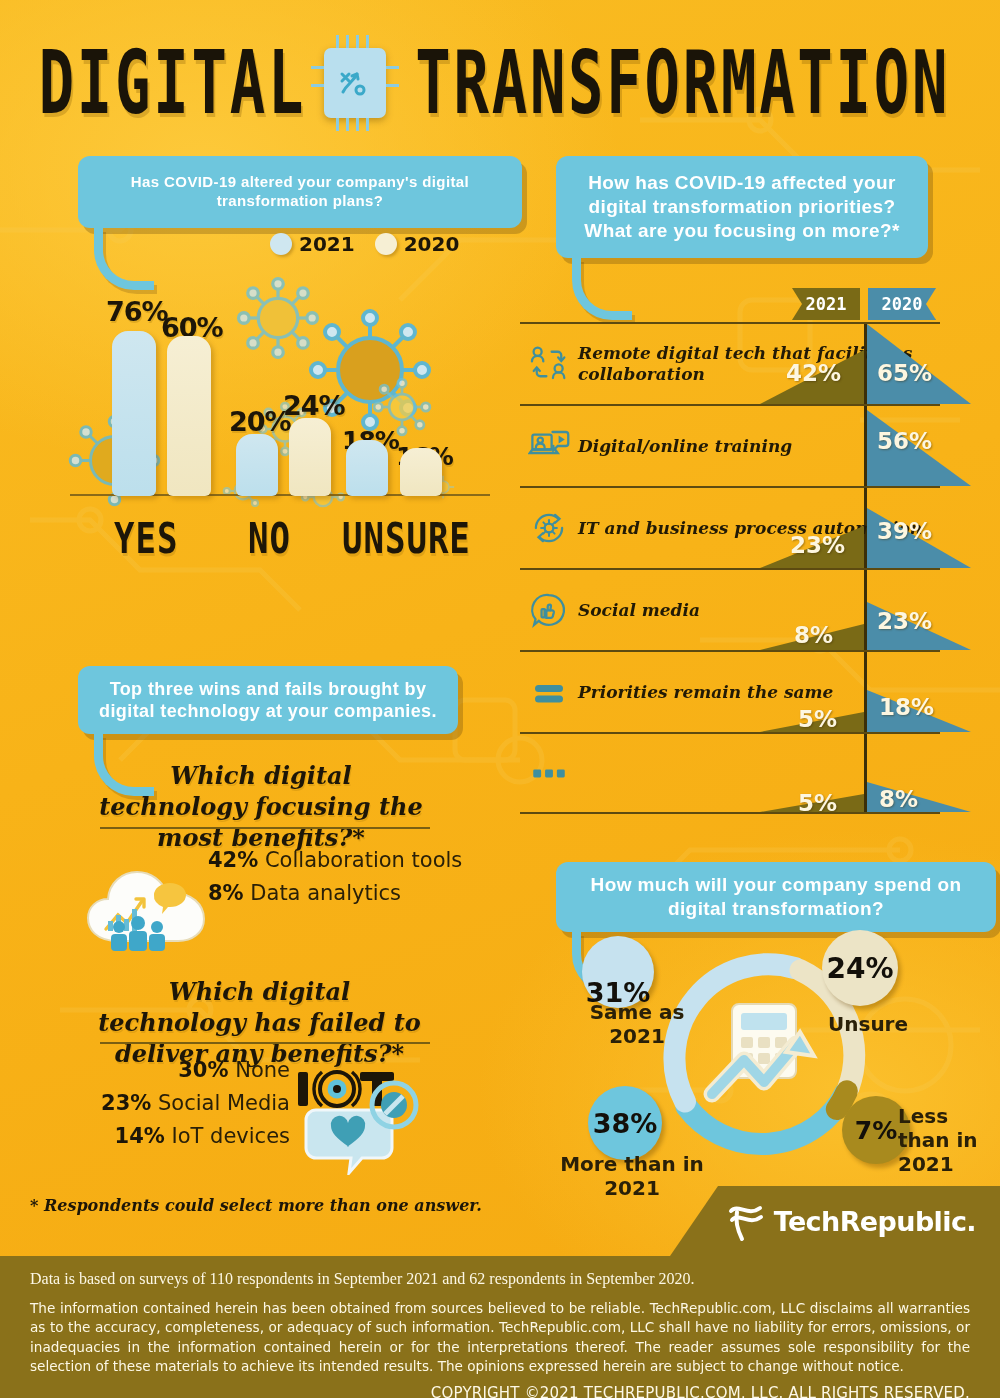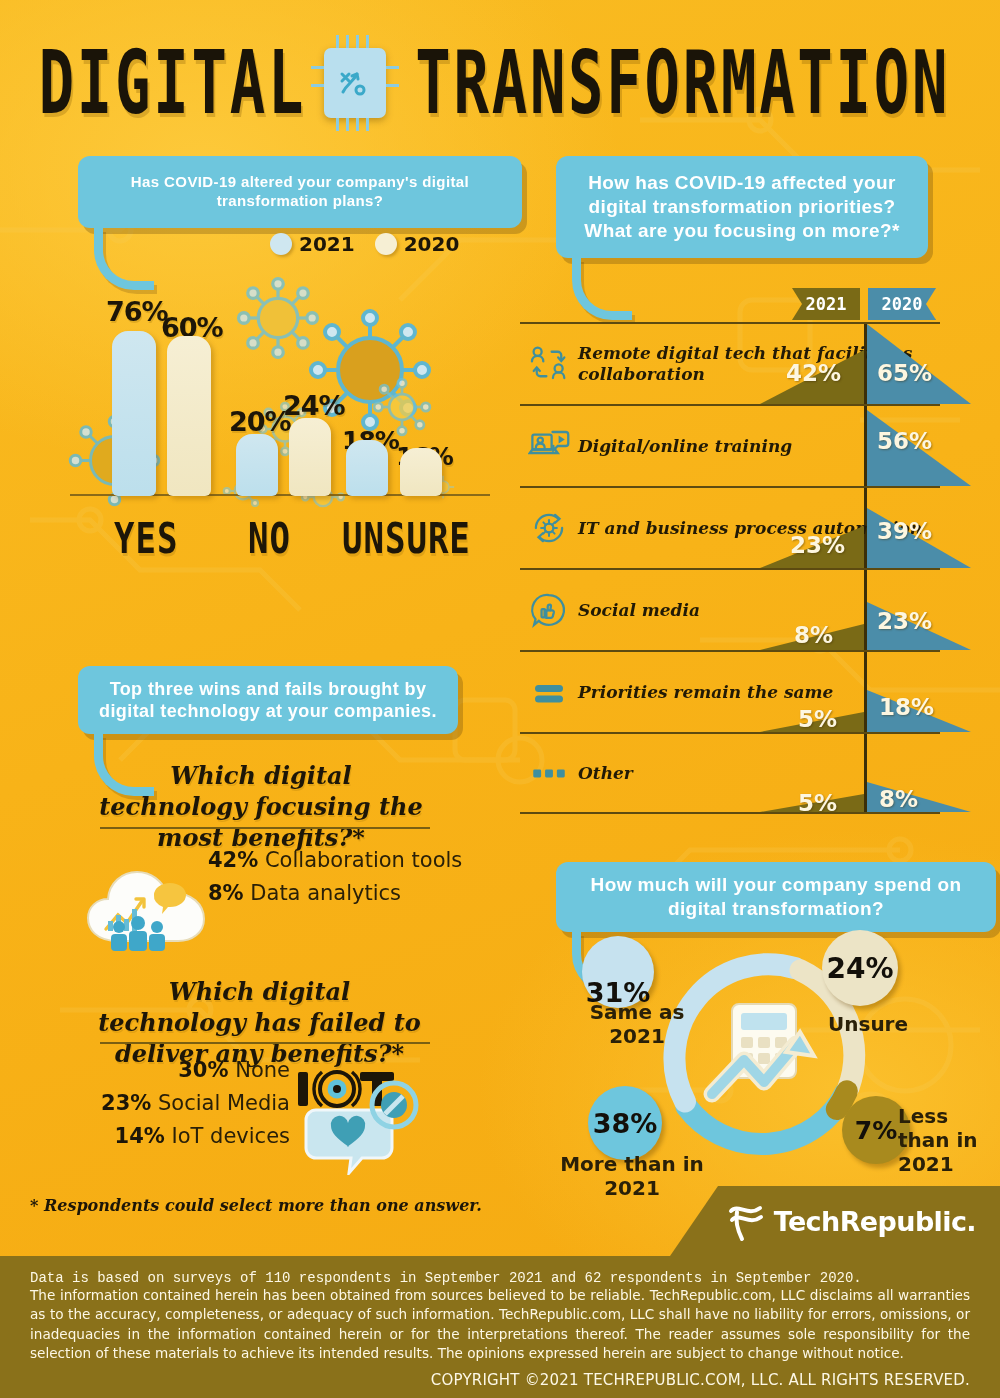--- a/index.html
+++ b/index.html
@@ -124,21 +124,21 @@
      font-family:"DejaVu Serif", serif; font-style:italic; font-weight:700;
      font-size:16px; color:#1d1608; }
   .logobar{ position:absolute; right:0; top:1186px; width:330px; height:70px;
      background:#8a711a; clip-path: polygon(48px 0,100% 0,100% 100%,0 100%); }
   .logo{ position:absolute; right:24px; top:1200px; display:flex; align-items:center; gap:8px; }
   .logo .mark{ width:40px; height:42px; }
   .logo .word{ color:#fff; font-family:"DejaVu Sans", sans-serif; font-weight:700;
      font-size:27px; letter-spacing:-.6px; }
   .legalbox{ position:absolute; left:0; top:1256px; width:1000px; height:142px;
      background:#8a711a; color:#fdf8e6; padding:14px 30px 8px 30px; }
-  .legal1{ font-family:Liberation Mono, monospace; font-size:14px; }
+  .legal1{ font-family:Liberation Serif, serif; font-size:16px; margin-bottom:11px; }
   .legal2{ font-family:"DejaVu Sans", sans-serif; font-size:13.6px; line-height:1.42; text-align:justify; }
   .copy{ font-family:"DejaVu Sans", sans-serif; font-size:15px; text-align:right; margin-top:8px; letter-spacing:.2px; }
 </style>
 </head>
 <body>
 
 <div class="page">
 
   <svg class="circuit" viewBox="0 0 1000 1398" preserveAspectRatio="none">
     <g stroke="#f7cf5c" stroke-width="5" fill="none">
@@ -512,21 +512,20 @@
       </div>
 
       <div class="prow">
         <span class="pic">
           <svg viewBox="0 0 48 48">
             <rect x="6" y="20" width="9" height="9" rx="1.5" fill="#3f8f9e"></rect>
             <rect x="19.5" y="20" width="9" height="9" rx="1.5" fill="#3f8f9e"></rect>
             <rect x="33" y="20" width="9" height="9" rx="1.5" fill="#3f8f9e"></rect>
           </svg>
         </span>
-        <span class="plabel">Other</span>
         <div class="wedge" style="left:240px; width:104px;">
           <svg class="tri" width="104" height="82" viewBox="0 0 104 82" preserveAspectRatio="none">
               <polygon points="104,82 104,64 0,82" fill="#7a6a16"></polygon>
             </svg>
           <span class="num" style="left:38px; top:56px;">5%</span>
         </div>
         <div class="wedge" style="left:347px; width:104px;">
           <svg class="tri" width="104" height="82" viewBox="0 0 104 82" preserveAspectRatio="none">
               <polygon points="0,82 0,52 104,82" fill="#4b8da9"></polygon>
             </svg>

